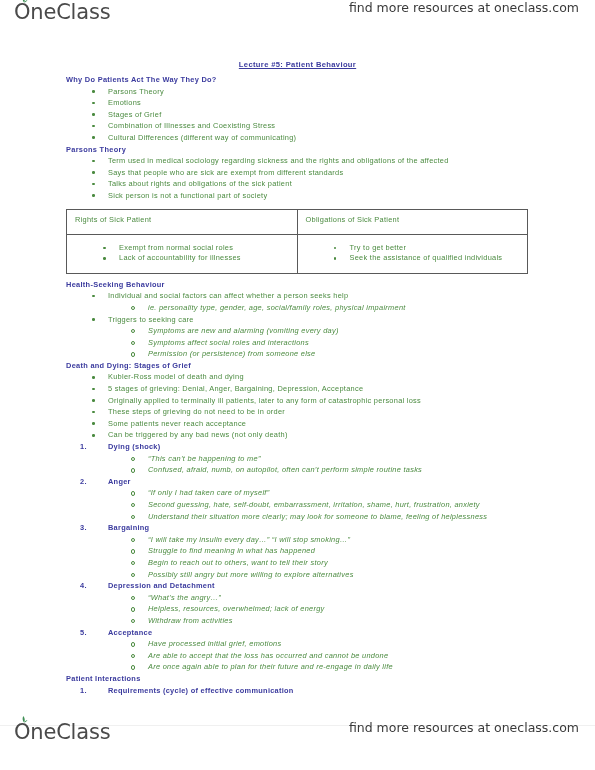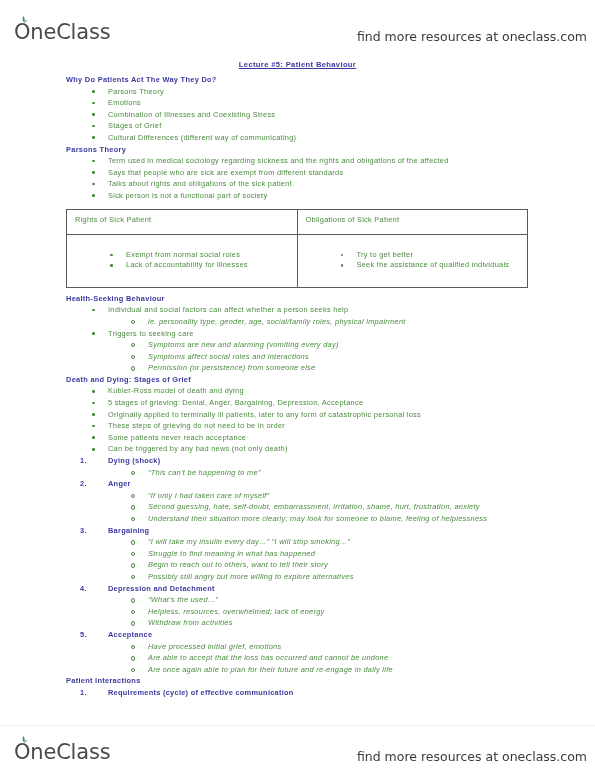--- a/index.html
+++ b/index.html
@@ -16,24 +16,24 @@
     overflow: hidden;
   }
 
   
   .brand-bar {
     position: absolute;
     left: 0;
     width: 595px;
     height: 44px;
     display: flex;
-    align-items: flex-end;
+    align-items: flex-start;
     justify-content: space-between;
     box-sizing: border-box;
-    padding: 0 8px 0 14px;
+    padding: 0 16px 0 14px;
   }
   .brand-bar.header { top: 0; }
   .brand-bar.footer { bottom: 6px; }
 
   .brand-logo {
     display: flex;
     align-items: baseline;
     font-size: 21px;
     letter-spacing: -0.2px;
     color: #4a4a4a;
@@ -177,21 +177,21 @@
     padding: 5px 0 0 8px !important;
     font-size: 7.4px;
     color: #4a8a3f;
     letter-spacing: 0.28px;
   }
   td.body-cell {
     height: 26px;
     padding: 4px 0 5px 0 !important;
   }
   td.body-cell ul {
-    margin: 11px;
+    margin: 4px;
     padding: 0;
     list-style: none;
   }
   td.body-cell li {
     position: relative;
     margin-left: 48px;
     font-size: 7.4px;
     color: #4a8a3f;
     line-height: 10.6px;
     letter-spacing: 0.28px;
@@ -225,22 +225,22 @@
 </div>
 
 <div class="doc">
 
   <div class="doc-title">Lecture #5: Patient Behaviour</div>
 
   <div class="section-head">Why Do Patients Act The Way They Do?</div>
   <ul class="lvl1">
     <li class="b1">Parsons Theory</li>
     <li class="b1">Emotions</li>
+    <li class="b1">Stages of Grief</li>
     <li class="b1">Combination of Illnesses and Coexisting Stress</li>
-    <li class="b1">Stages of Grief</li>
     <li class="b1">Cultural Differences (different way of communicating)</li>
   </ul>
 
   <div class="section-head">Parsons Theory</div>
   <ul class="lvl1">
     <li class="b1">Term used in medical sociology regarding sickness and the rights and obligations of the affected</li>
     <li class="b1">Says that people who are sick are exempt from different standards</li>
     <li class="b1">Talks about rights and obligations of the sick patient</li>
     <li class="b1">Sick person is not a functional part of society</li>
   </ul>
@@ -297,20 +297,21 @@
   </ul>
 
   <ol class="lvl-num">
     <li class="num">
       <span class="numlabel">1.</span>
       <span>Dying (shock)</span>
     </li>
   </ol>
   <ul class="lvl2">
     <li class="b2">“This can’t be happening to me”</li>
+    <li class="b2">Confused, afraid, numb, on autopilot, often can’t perform simple routine tasks</li>
   </ul>
 
   <ol class="lvl-num">
     <li class="num">
       <span class="numlabel">2.</span>
       <span>Anger</span>
     </li>
   </ol>
   <ul class="lvl2">
     <li class="b2">“If only I had taken care of myself”</li>
@@ -331,21 +332,21 @@
     <li class="b2">Possibly still angry but more willing to explore alternatives</li>
   </ul>
 
   <ol class="lvl-num">
     <li class="num">
       <span class="numlabel">4.</span>
       <span>Depression and Detachment</span>
     </li>
   </ol>
   <ul class="lvl2">
-    <li class="b2">“What’s the used…”</li>
+    <li class="b2">“What’s the angry…”</li>
     <li class="b2">Helpless, resources, overwhelmed; lack of energy</li>
     <li class="b2">Withdraw from activities</li>
   </ul>
 
   <ol class="lvl-num">
     <li class="num">
       <span class="numlabel">5.</span>
       <span>Acceptance</span>
     </li>
   </ol>

